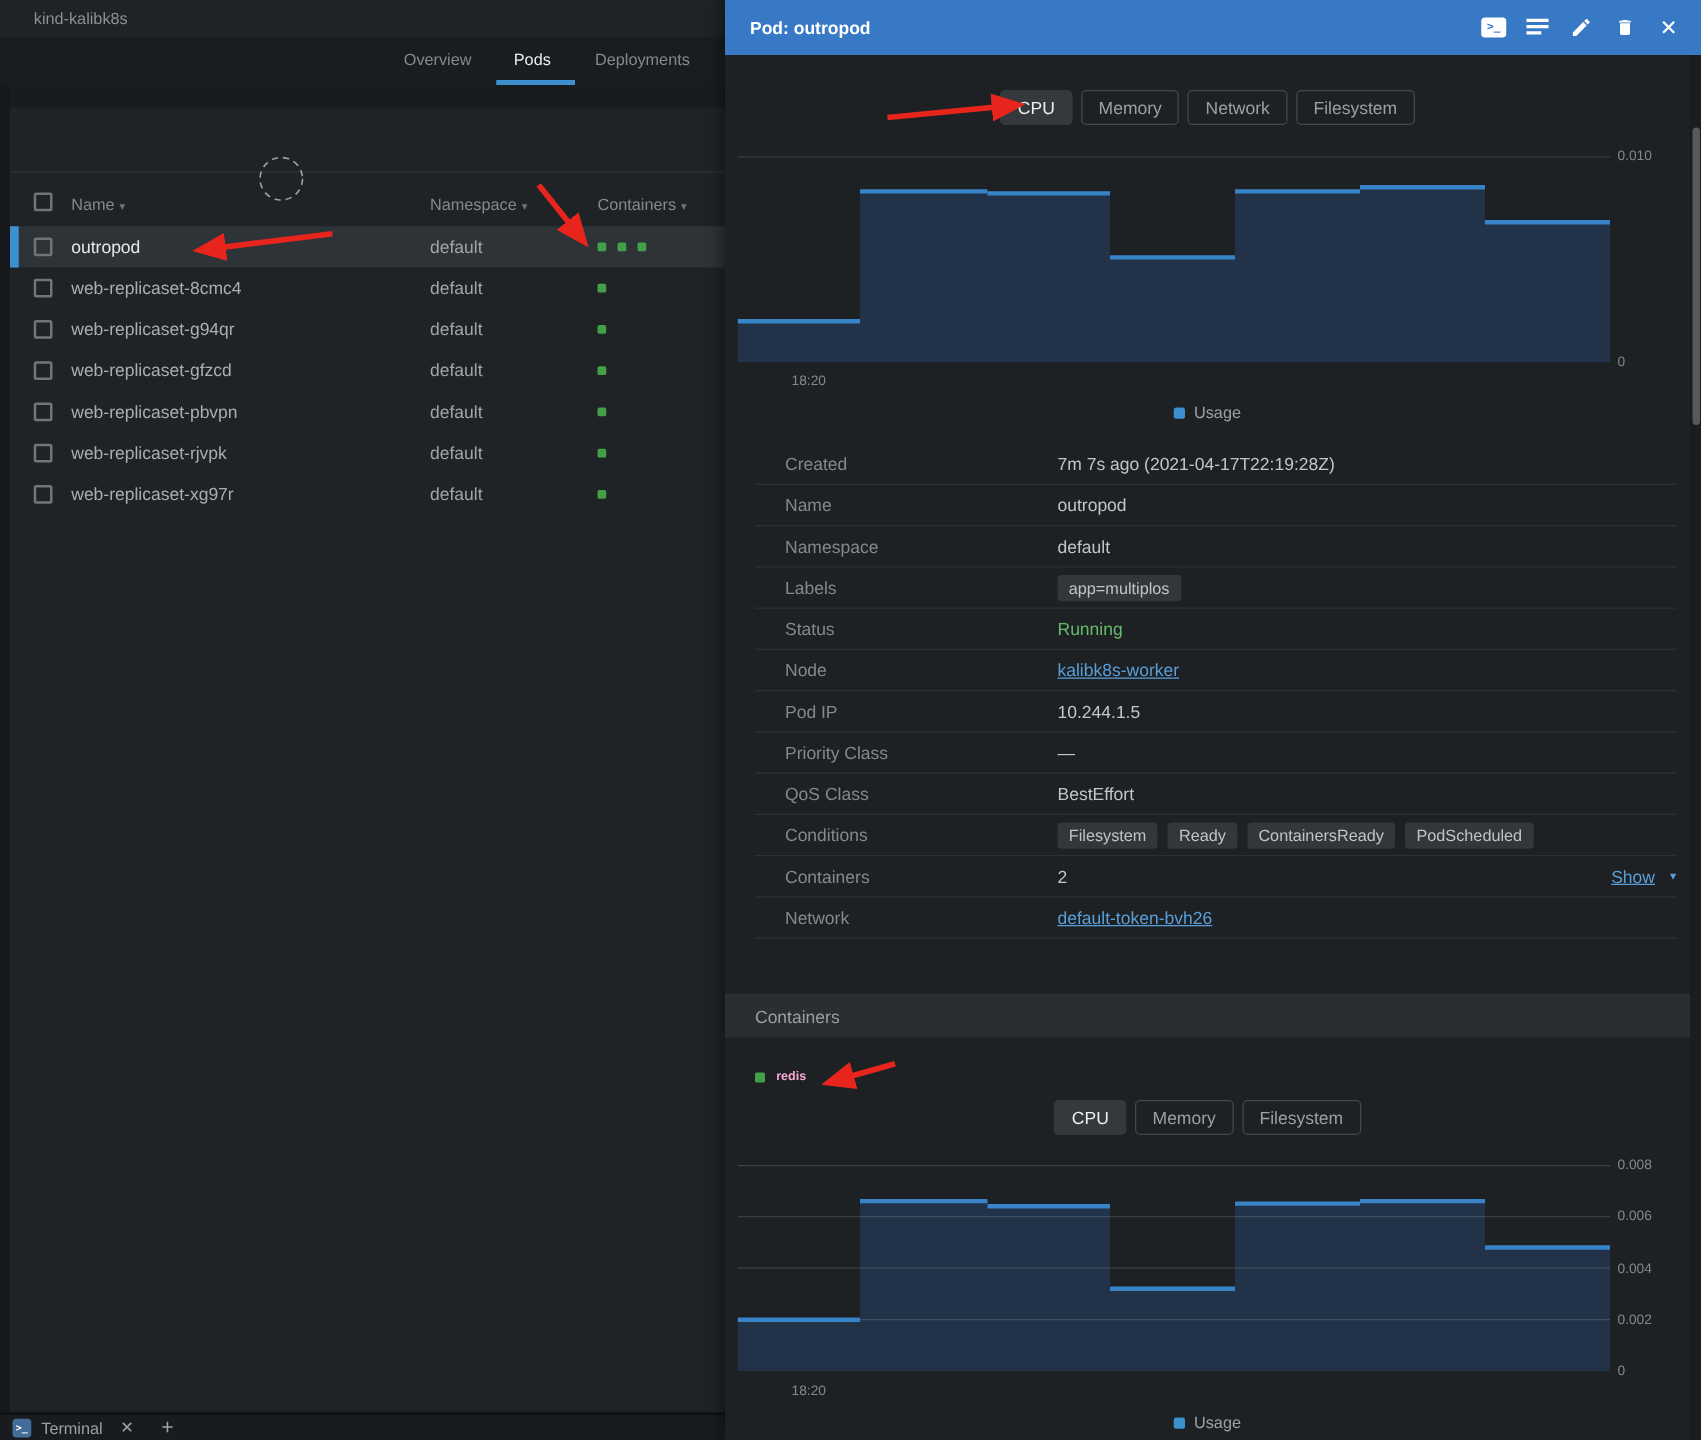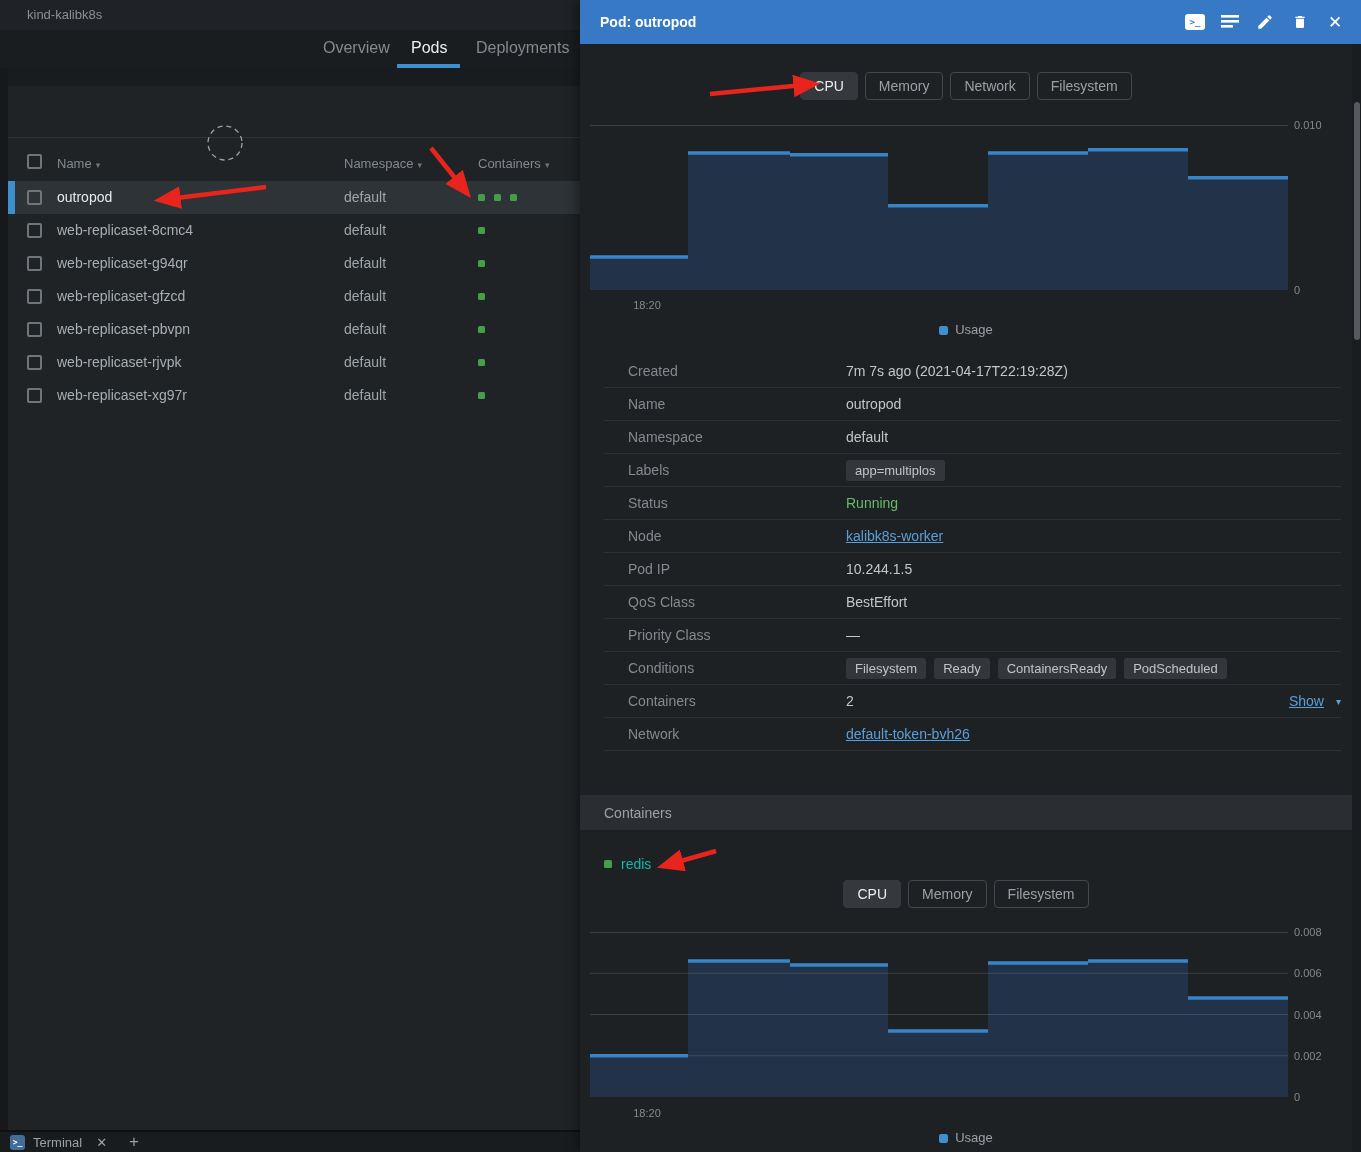--- a/index.html
+++ b/index.html
@@ -3,21 +3,21 @@
 <meta charset="utf-8">
 <style>
   * { margin:0; padding:0; box-sizing:border-box; font-family:"Liberation Sans","DejaVu Sans",sans-serif; }
   html,body { background:#101214; }
   #root { position:relative; width:1361px; height:1152px; background:#191c1f; overflow:hidden; }
 
   
   .titlebar { position:absolute; left:0; top:0; width:580px; height:30px; background:#1f2226; }
   .titlebar .wtitle { position:absolute; left:27px; top:7px; font-size:13px; color:#8b9095; }
   .tabsbar { position:absolute; left:0; top:30px; width:580px; height:38px; background:#1a1d20; }
-  .navtab { position:absolute; top:0; height:38px; line-height:36px; font-size:16px; color:#84898e; cursor:pointer; }
+  .navtab { position:absolute; top:0; height:38px; line-height:36px; font-size:13px; color:#84898e; cursor:pointer; }
   .navtab.active { color:#eceeef; }
   .navtab-underline { position:absolute; left:397px; bottom:0; width:63px; height:4px; background:#3d90ce; }
 
   .panel { position:absolute; left:8px; top:86px; width:572px; height:1044px; background:#1f2326; }
   .leftstrip { position:absolute; left:0; top:68px; width:8px; height:1062px; background:#16181b; }
   .panel-title { position:absolute; left:22px; top:100px; font-size:16px; color:#9aa0a5; }
   .items-count { position:absolute; left:440px; top:103px; font-size:13px; color:#84898e; }
   .panel-divider { position:absolute; left:0; top:51px; width:572px; height:1px; background:#2e3236; }
 
   .thead { position:absolute; left:0; top:64px; width:572px; height:30px; }
@@ -73,21 +73,21 @@
   .badge { background:#33373c; color:#c0c4c7; font-size:13px; padding:3px 9px; border-radius:3px; }
   .link { color:#5a9fd8; text-decoration:underline; cursor:pointer; font-size:14px; }
   .status-running { color:#66bb6a; }
   .spacer { flex:1; }
   .show-caret { color:#5a9fd8; font-size:10px; margin-left:4px; text-decoration:none; display:inline-block; }
 
   .containers-bar { position:absolute; left:0; top:795px; width:772px; height:35px; background:#2a2e32; display:flex; align-items:center; }
   .containers-bar span { margin-left:24px; font-size:14px; color:#9ba0a4; }
   .container-row { position:absolute; left:24px; top:856px; display:flex; align-items:center; gap:9px; }
   .csq { width:8px; height:8px; border-radius:1.5px; background:#43a047; }
-  .cname { font-size:14px; font-weight:normal; color:#14b8a6; }
+  .cname { font-size:10px; font-weight:bold; color:#f9a8d4; }
 
   .overlay { position:absolute; left:0; top:0; width:1361px; height:1152px; pointer-events:none; }
 </style>
 </head>
 <body>
 
 <div id="root">
 
   <div class="titlebar">
     <span class="wtitle">kind-kalibk8s</span>
@@ -295,30 +295,30 @@
   </div>
 
   <div class="drow">
     <div class="dlabel">Pod IP</div>
     <div class="dvalue">
             <span>10.244.1.5</span>
           </div>
   </div>
 
   <div class="drow">
+    <div class="dlabel">Priority Class</div>
+    <div class="dvalue">
+            <span>—</span>
+          </div>
+  </div>
+
+  <div class="drow">
     <div class="dlabel">QoS Class</div>
     <div class="dvalue">
             <span>BestEffort</span>
-          </div>
-  </div>
-
-  <div class="drow">
-    <div class="dlabel">Priority Class</div>
-    <div class="dvalue">
-            <span>—</span>
           </div>
   </div>
 
   <div class="drow">
     <div class="dlabel">Conditions</div>
     <div class="dvalue">
             <span class="badge">Filesystem</span>
             <span class="badge">Ready</span>
             <span class="badge">ContainersReady</span>
             <span class="badge">PodScheduled</span>

